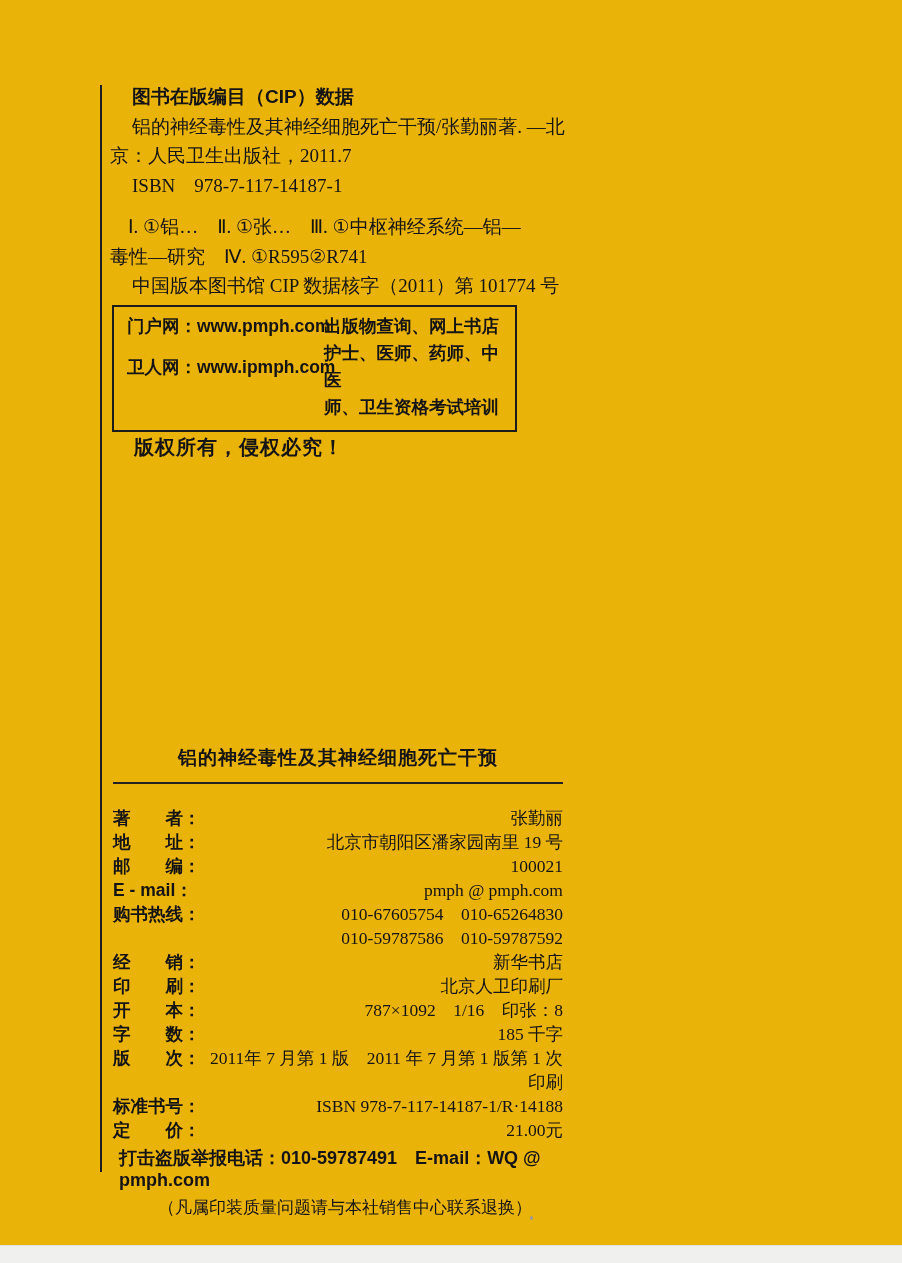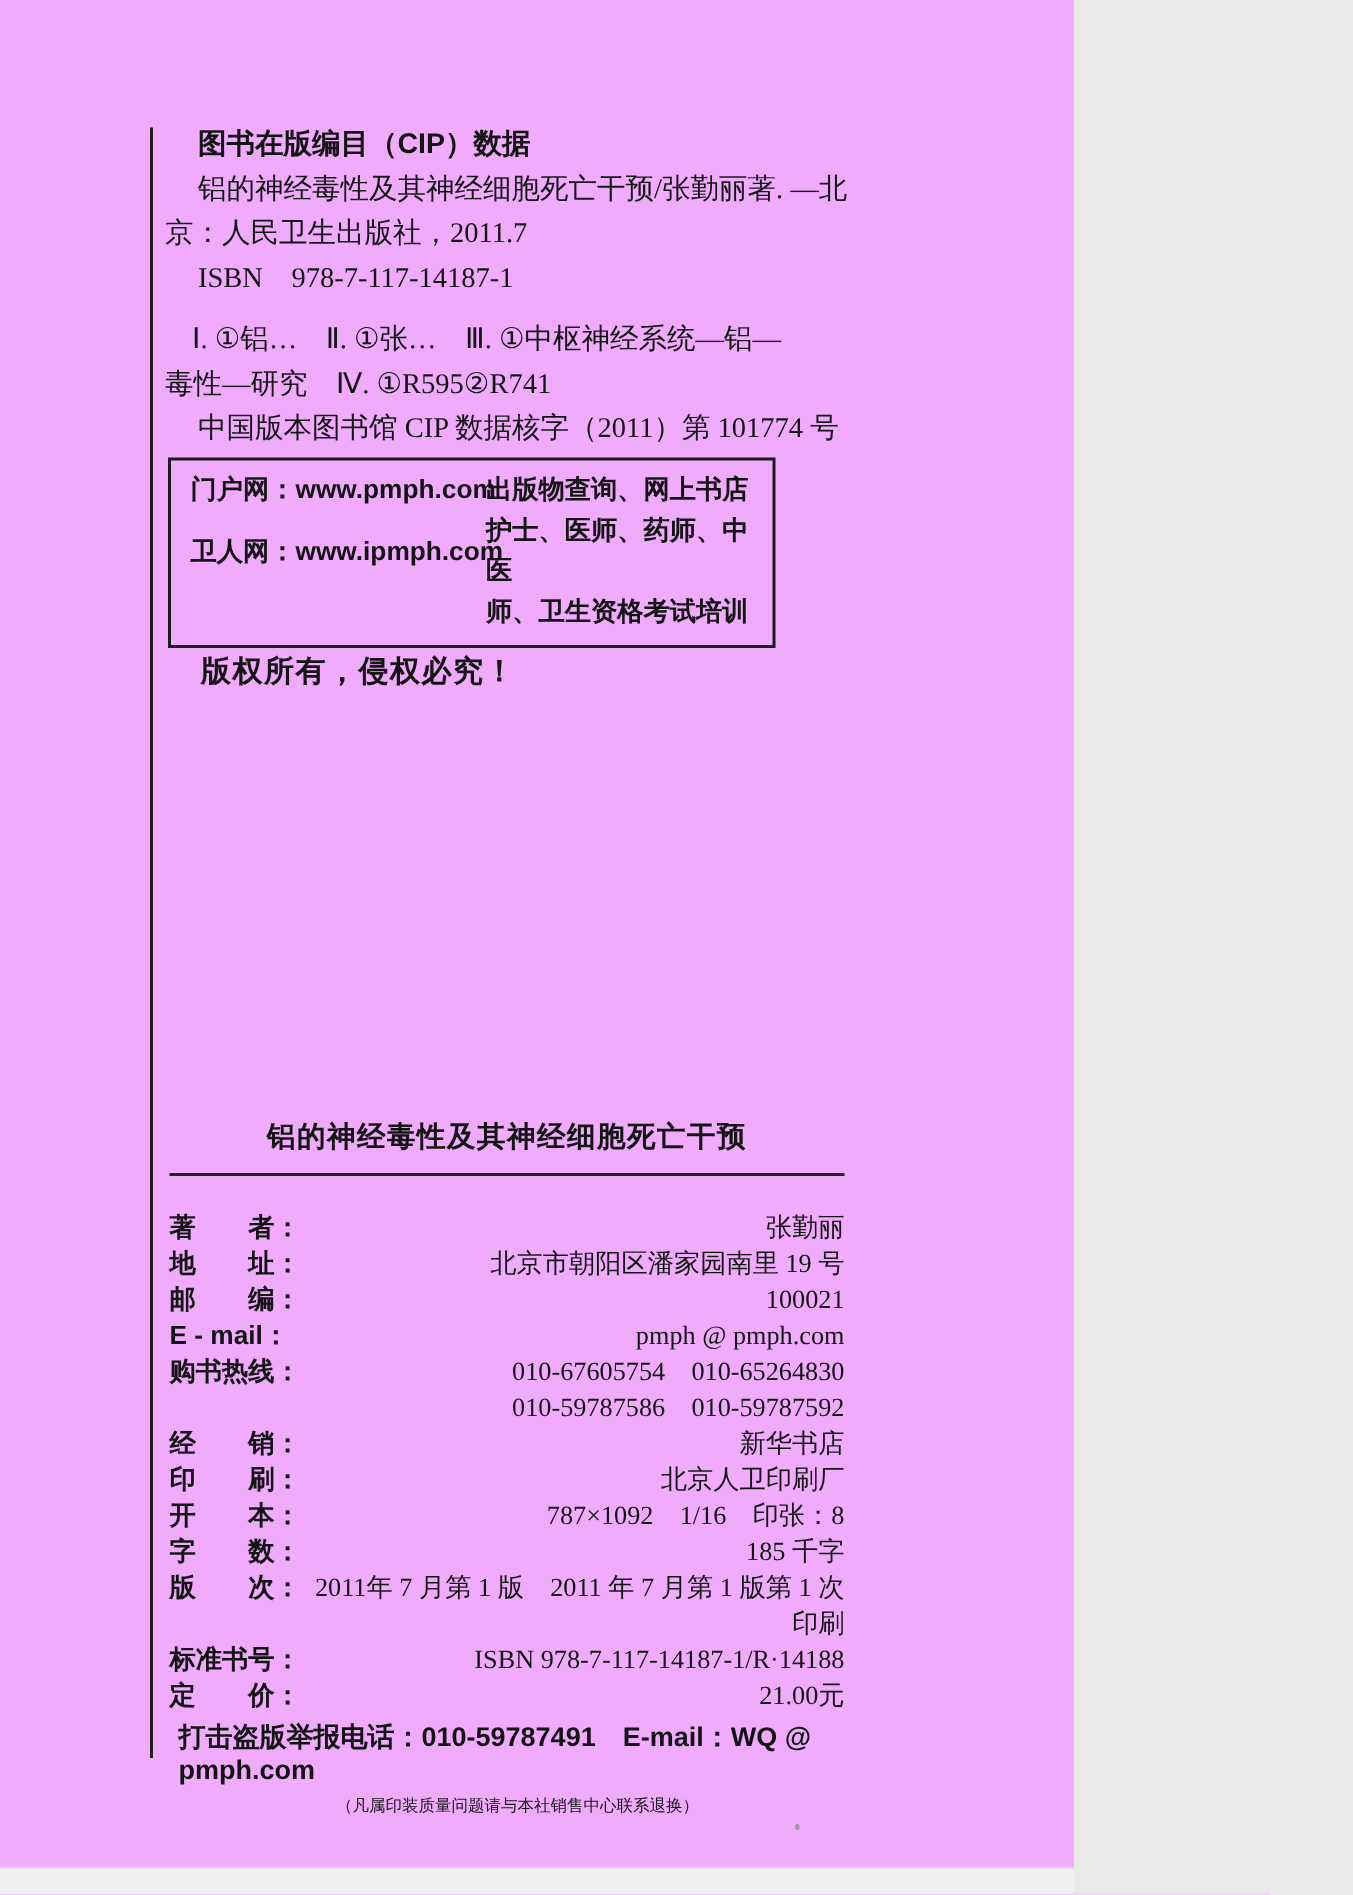--- a/index.html
+++ b/index.html
@@ -3,22 +3,22 @@
 <meta charset="utf-8">
 <style>
   html,body{margin:0;padding:0;}
   body{
     width:902px;height:1263px;
     background:#e9e9e7;
     font-family:"Liberation Serif", serif;
     -webkit-font-smoothing:antialiased;
   }
   .page{
-    position:relative;width:716px;height:1263px;
-    background:#f0abfc;color:#141414;overflow:hidden;
+    position:relative;width:902px;height:1263px;
+    background:#eab308;color:#141414;overflow:hidden;
   }
   .left-rule{
     position:absolute;left:100px;top:85px;width:2px;height:1087px;
     background:#1f1f1f;
   }
   .content{position:absolute;left:110px;top:82px;width:500px;}
   p{margin:0;}
 
   
   .cip{position:absolute;top:0;left:0;width:492px;font-size:19px;line-height:29.5px;}
@@ -60,21 +60,21 @@
   .c-label{
     font-family:"Liberation Sans",sans-serif;font-weight:bold;
     width:86px;flex:none;white-space:pre;
   }
   .c-value{flex:1;white-space:pre-wrap;text-align:right;}
   .piracy{
     margin-top:4px;padding-left:6px;
     font-family:"Liberation Sans",sans-serif;
     font-weight:bold;font-size:18px;white-space:pre-wrap;
   }
-  .returns{margin-top:5px;text-align:center;font-size:11px;padding-left:14px;}
+  .returns{margin-top:5px;text-align:center;font-size:17px;padding-left:14px;}
 
   
   .speck{position:absolute;left:530px;top:1216px;width:3px;height:4px;background:#9a9a98;border-radius:50%;}
   .bottom-strip{position:absolute;left:0;bottom:0;width:902px;height:17px;background:#f0f0ee;border-top:1px solid #e0e0de;}
 </style>
 </head>
 <body>
 
 <div class="page">
   <div class="left-rule"></div>

